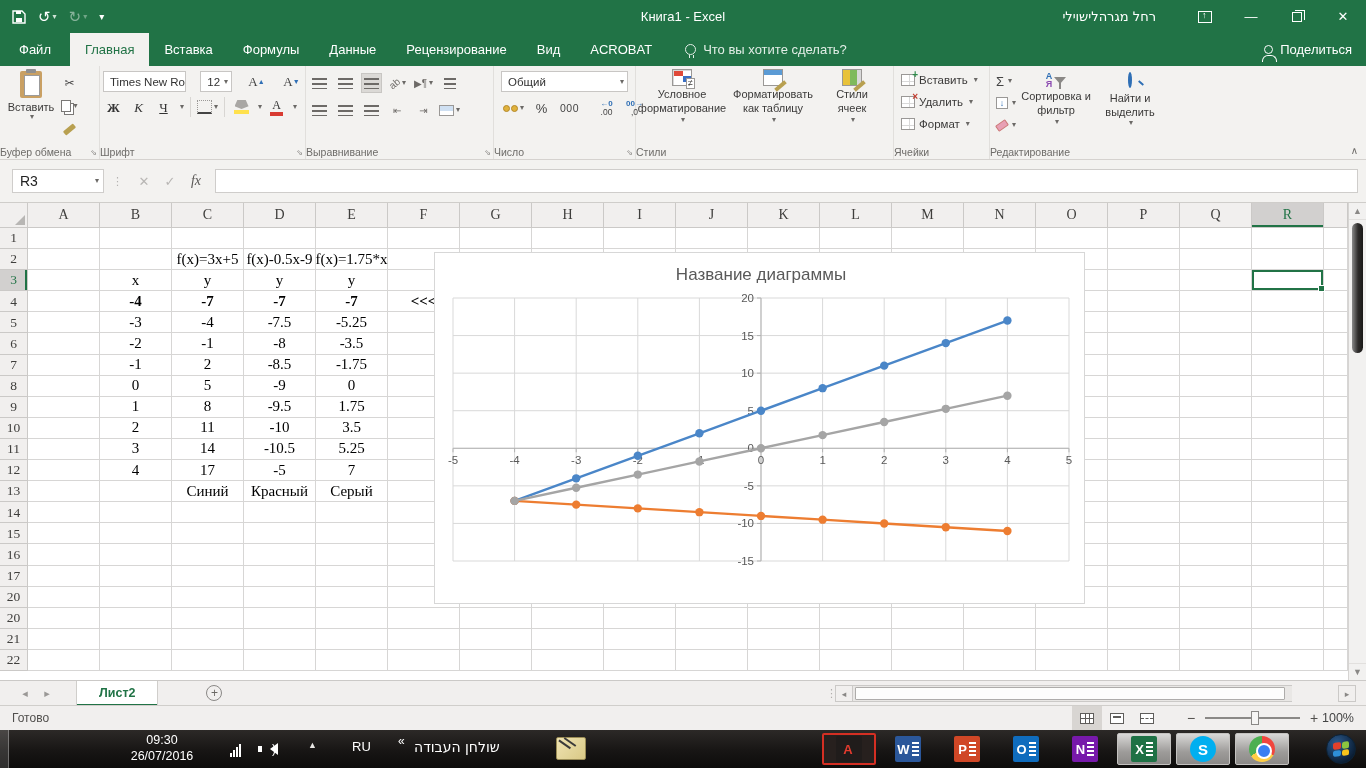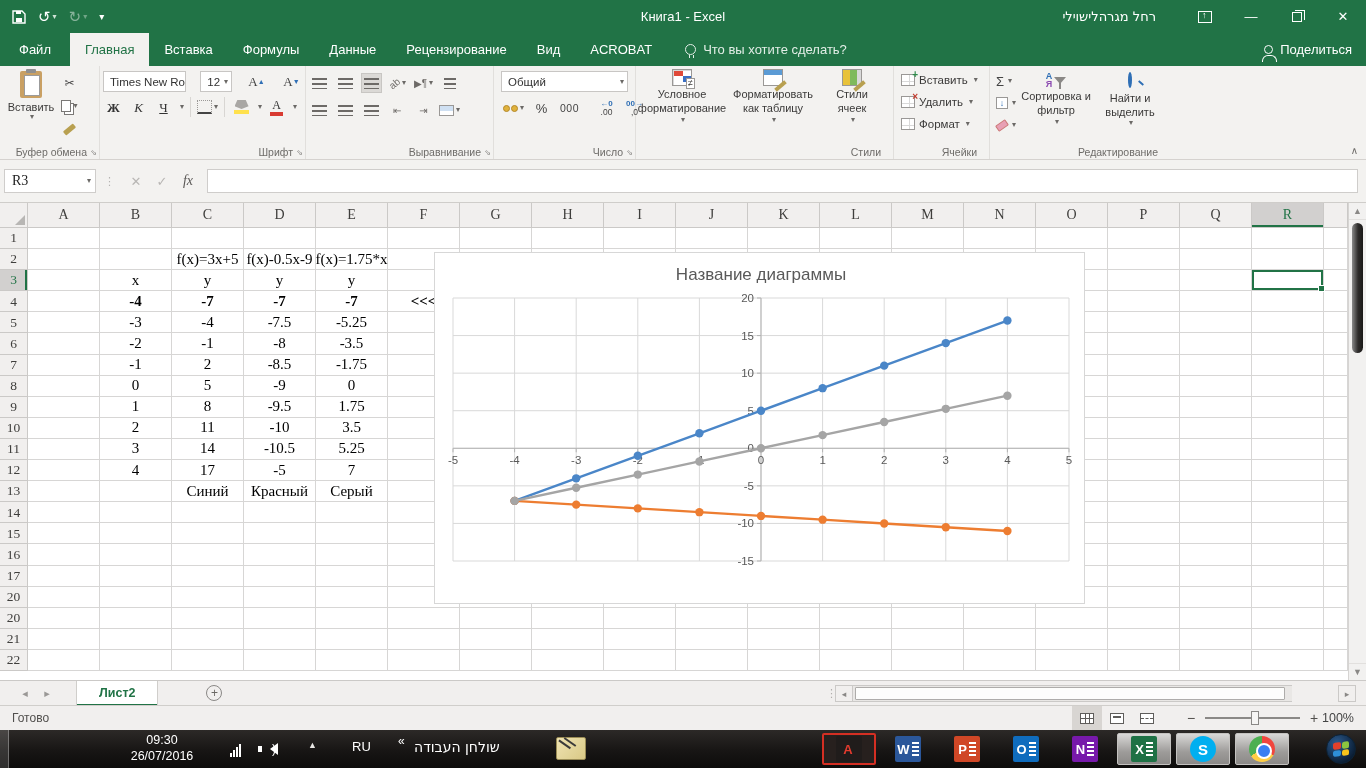--- a/index.html
+++ b/index.html
@@ -27,21 +27,21 @@
 .tab.active{background:#f3f2f0;color:#217346}
 .tellme{display:flex;align-items:center;gap:7px;color:#e3eee7;font-size:13px;margin-left:18px}
 .bulb{width:11px;height:11px;border:1px solid #e3eee7;border-radius:50%;position:relative}
 .bulb::after{content:"";position:absolute;left:3px;bottom:-4px;width:3px;height:3px;border-left:1px solid #e3eee7;border-right:1px solid #e3eee7}
 .share{position:absolute;right:14px;top:0;height:33px;display:flex;align-items:center;gap:7px;color:#fff;font-size:13px}
 .person{width:9px;height:9px;border:1px solid #fff;border-radius:50%;position:relative}
 .person::after{content:"";position:absolute;left:-3px;top:9px;width:13px;height:6px;border:1px solid #fff;border-bottom:none;border-radius:6px 6px 0 0}
 
 #ribbon{height:94px;background:#f3f2f0;border-bottom:1px solid #d5d2cf;display:flex;position:relative}
 .rgroup{position:relative;height:100%;border-right:1px solid #e1dfdc;padding:3px 3px 15px 3px;flex:none}
-.glabel{position:absolute;bottom:1px;left:0;right:12px;text-align:right;font-size:10.5px;color:#6e6c69;white-space:nowrap}
+.glabel{position:absolute;bottom:1px;left:0;right:12px;text-align:left;font-size:10.5px;color:#6e6c69;white-space:nowrap}
 .launcher{position:absolute;bottom:2px;right:2px;font-size:8px;color:#8a8886}
 .rrow{display:flex;align-items:center}
 .ibtn{display:flex;align-items:center;justify-content:center;min-width:21px;height:20px;color:#444;font-size:12px}
 .pressed{background:#dbd9d6;border:1px solid #c8c6c3}
 .rbig{display:flex;flex-direction:column;align-items:center;justify-content:flex-start;width:56px;height:74px;font-size:11px;color:#3b3a39;text-align:center}
 .combo{background:#fff;border:1px solid #c8c6c4;height:21px;display:flex;align-items:center;justify-content:space-between;padding:0 3px 0 6px;font-size:11.5px;color:#333;white-space:nowrap;overflow:hidden}
 
 .ic-clip{width:22px;height:27px;background:#c9a063;border-radius:2px;position:relative;margin:2px 0 3px}
 .ic-clip::before{content:"";position:absolute;left:4px;top:4px;width:14px;height:19px;background:#fff;border:1px solid #9b9b9b}
 .ic-clip::after{content:"";position:absolute;left:6px;top:-2px;width:10px;height:4px;background:#8f8f8f;border-radius:1px}
@@ -88,21 +88,21 @@
 .edbig{display:flex;flex-direction:column;align-items:center;width:80px;height:74px;font-size:11px;color:#3b3a39;text-align:center;line-height:1.25}
 .ic-az{font-size:9px;line-height:.9;font-weight:bold;text-align:center}
 .ic-az .a{color:#2f6fb5}.ic-az .z{color:#8b4ab0}
 .ic-funnel{width:0;height:0;border-left:6px solid transparent;border-right:6px solid transparent;border-top:7px solid #8a8886;position:relative}
 .ic-funnel::after{content:"";position:absolute;left:-1px;top:-1px;width:2px;height:6px;background:#8a8886}
 .ic-mag{width:10px;height:10px;border:2px solid #2f6fb5;border-radius:50%;position:relative}
 .ic-mag::after{content:"";position:absolute;left:8px;top:8px;width:6px;height:2px;background:#2f6fb5;transform:rotate(40deg)}
 #rib-collapse{position:absolute;right:8px;bottom:3px;color:#6e6c69;font-size:10px}
 
 #fbar{height:43px;background:#f3f2f0;border-bottom:1px solid #cfcdca;display:flex;align-items:center;position:relative}
-#namebox{width:92px;height:24px;background:#fff;border:1px solid #cfcdcb;margin-left:4px;display:flex;align-items:center;justify-content:space-between;padding:0 4px 0 7px;font-family:Liberation Serif, serif;font-size:14px;color:#222}
+#namebox{width:92px;height:24px;background:#fff;border:1px solid #cfcdcb;margin-left:12px;display:flex;align-items:center;justify-content:space-between;padding:0 4px 0 7px;font-family:Liberation Sans, sans-serif;font-size:14px;color:#222}
 .fdots{color:#b5b3b1;font-size:11px;margin:0 8px}
 .fbtn{width:26px;height:24px;display:flex;align-items:center;justify-content:center;font-size:13px;color:#b8b6b4}
 .fbtn.fx{color:#5a5856;font-family:"Liberation Serif",serif;font-style:italic;font-size:14px}
 #finput{flex:1;height:24px;background:#fff;border:1px solid #cfcdcb;margin:0 8px 0 6px;font-size:13px;padding:0 6px;display:flex;align-items:center;font-family:"Liberation Serif",serif}
 
 #sheet{position:relative;height:477px;background:#fff;overflow:hidden}
 #grid{position:absolute;left:0;top:0}
 .hrow{display:flex;height:25px}
 .hcell{width:72px;flex:none;background:#f1efee;border-right:1px solid #cbc9c7;border-bottom:1px solid #cbc9c7;display:flex;align-items:center;justify-content:center;font-family:"Liberation Serif","DejaVu Serif",serif;font-size:14px;color:#3f3e3c}
 .hcell.corner{width:28px;position:relative}

